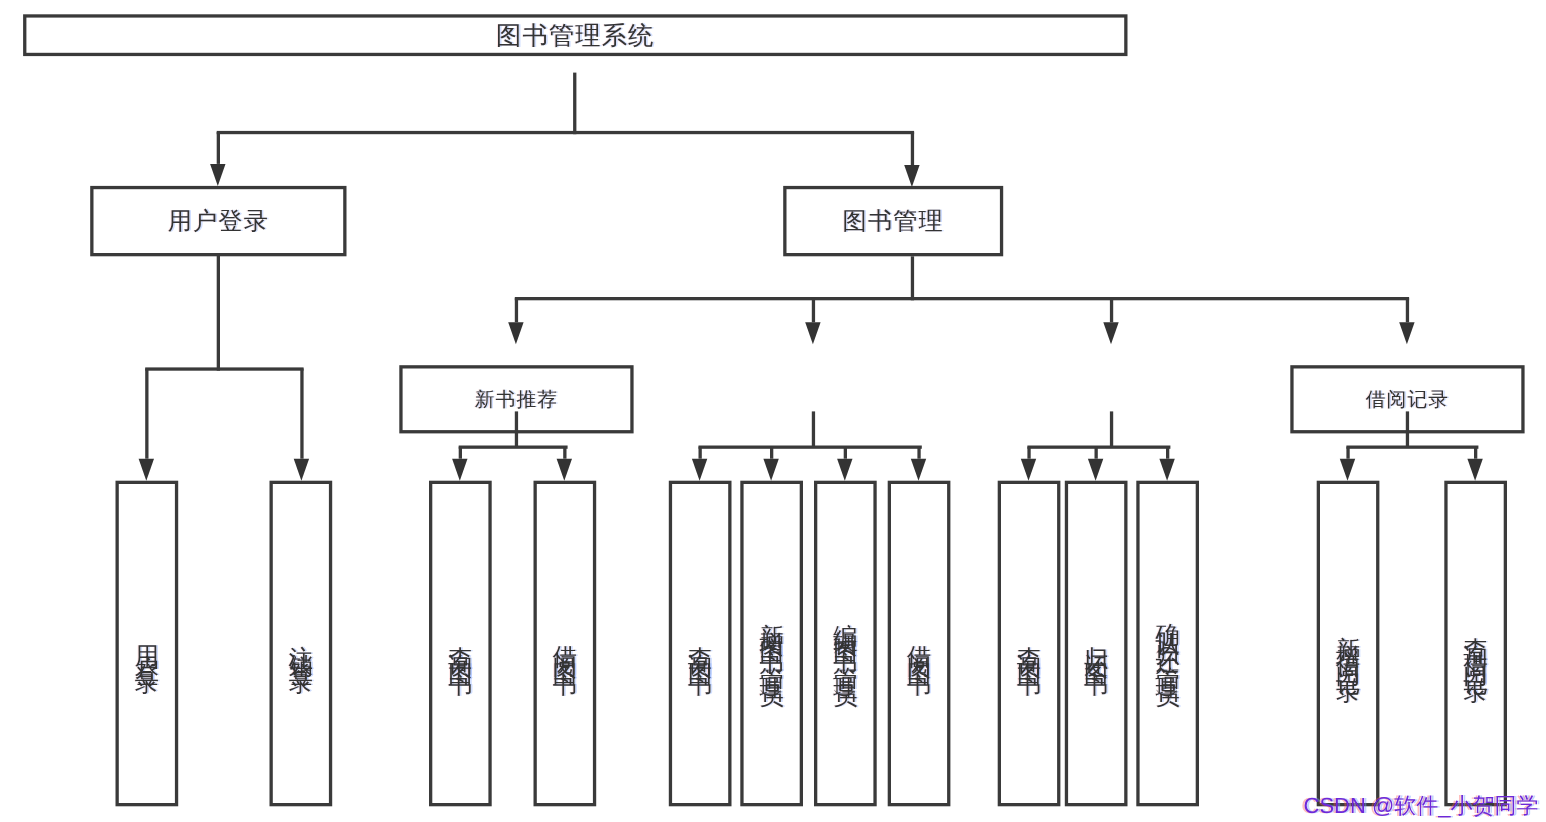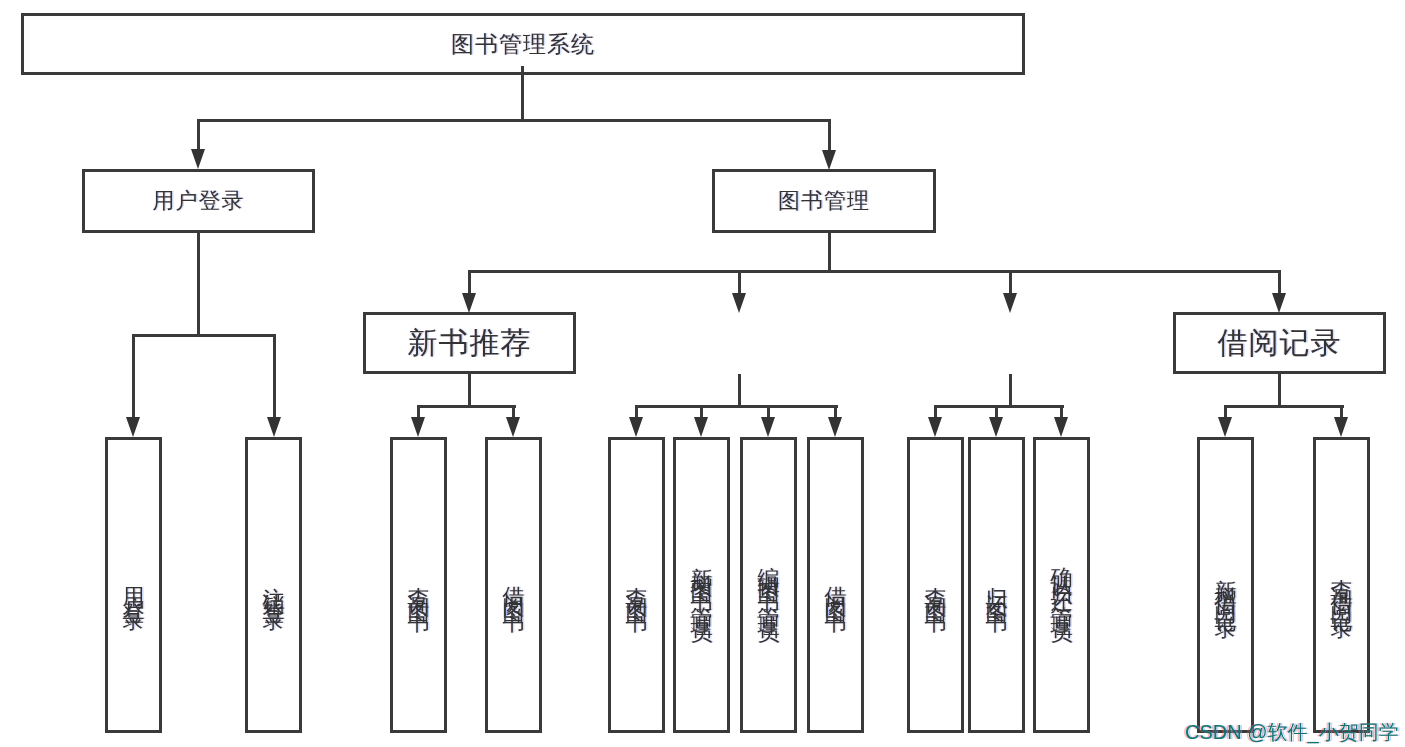--- a/index.html
+++ b/index.html
@@ -14,23 +14,23 @@
     position:absolute;
     box-sizing:border-box;
     border:3px solid #3a3a3a;
     background:#ffffff;
     color:#333333;
     display:flex;
     align-items:center;
     justify-content:center;
     text-shadow:1.5px 0 0 rgba(120,160,255,.35), -1px 0 0 rgba(255,120,120,.18);
   }
-  .lvl1{left:21px;top:13px;width:1004px;height:62px;font-size:23px;letter-spacing:1px;}
+  .lvl1{left:21px;top:13px;width:1004px;height:38px;font-size:23px;letter-spacing:1px;}
   .lvl2{top:169px;height:64px;font-size:22px;letter-spacing:1px;}
-  .lvl3{top:312px;width:213px;height:62px;font-size:30px;letter-spacing:1px;}
+  .lvl3{top:332px;width:213px;height:62px;font-size:18px;letter-spacing:1px;}
   .vbox{top:437px;width:57px;height:296px;}
   .vbox span{
     writing-mode:vertical-rl;
     text-orientation:mixed;
     font-size:22px;
     letter-spacing:8px;
     line-height:1;
     color:#333333;
   }
   .cline{position:absolute;background:#3a3a3a;}
@@ -43,35 +43,35 @@
     left:-6px;bottom:-20px;
     width:0;height:0;
     border-left:7px solid transparent;
     border-right:7px solid transparent;
     border-top:20px solid #333333;
   }
   .watermark{
     position:absolute;
     left:1185px;top:719px;
     font-size:20px;
-    color:#0f766e;
+    color:#6d28d9;
     white-space:nowrap;
     z-index:5;
     text-shadow:2px 0 0 rgba(120,160,255,.45), -2px 0 0 rgba(255,90,90,.4);
   }
 </style>
 </head>
 <body>
 
 <div class="canvas">
 
   <div class="box lvl1">图书管理系统</div>
 
   <div class="box lvl2" style="left:82px;width:233px;">用户登录</div>
-  <div class="box lvl2" style="left:712px;width:224px;">图书管理</div>
+  <div class="box lvl2" style="left:712px;width:200px;">图书管理</div>
 
   <div class="box lvl3" style="left:363px;">新书推荐</div>
   <div class="box lvl3" style="left:1173px;">借阅记录</div>
 
   <div class="box vbox" style="left:105px;">
       <span>用户登录</span>
     </div>
   <div class="box vbox" style="left:245px;">
       <span>注销登录</span>
     </div>

